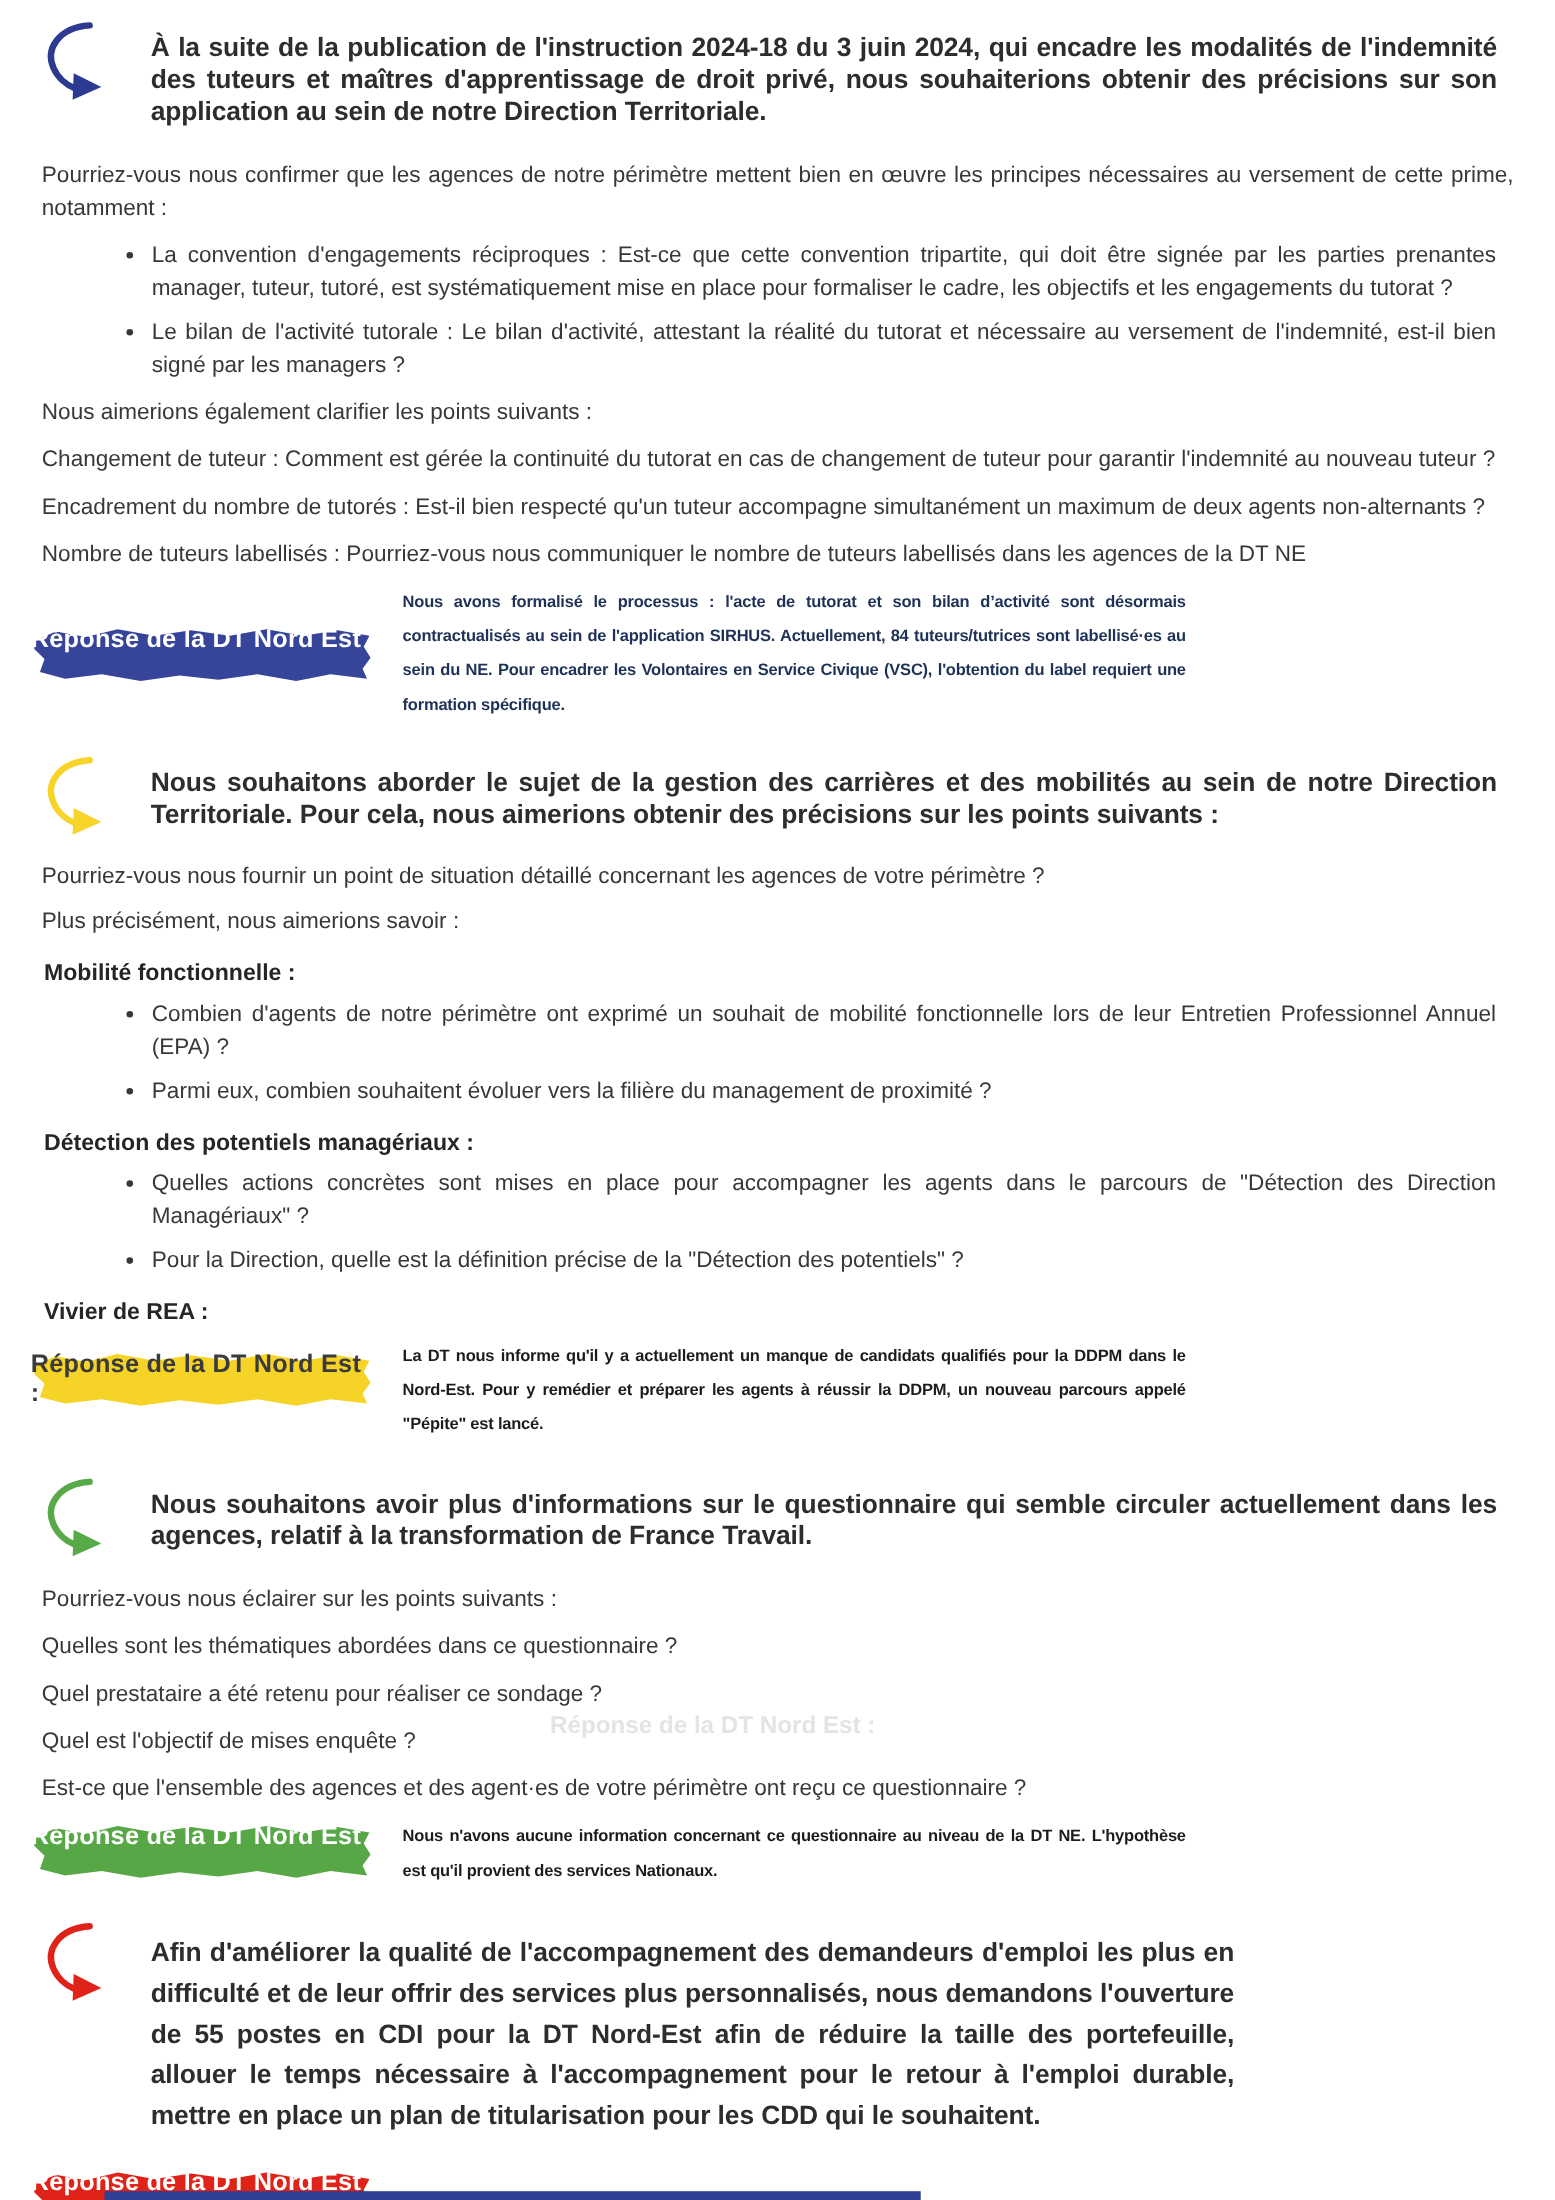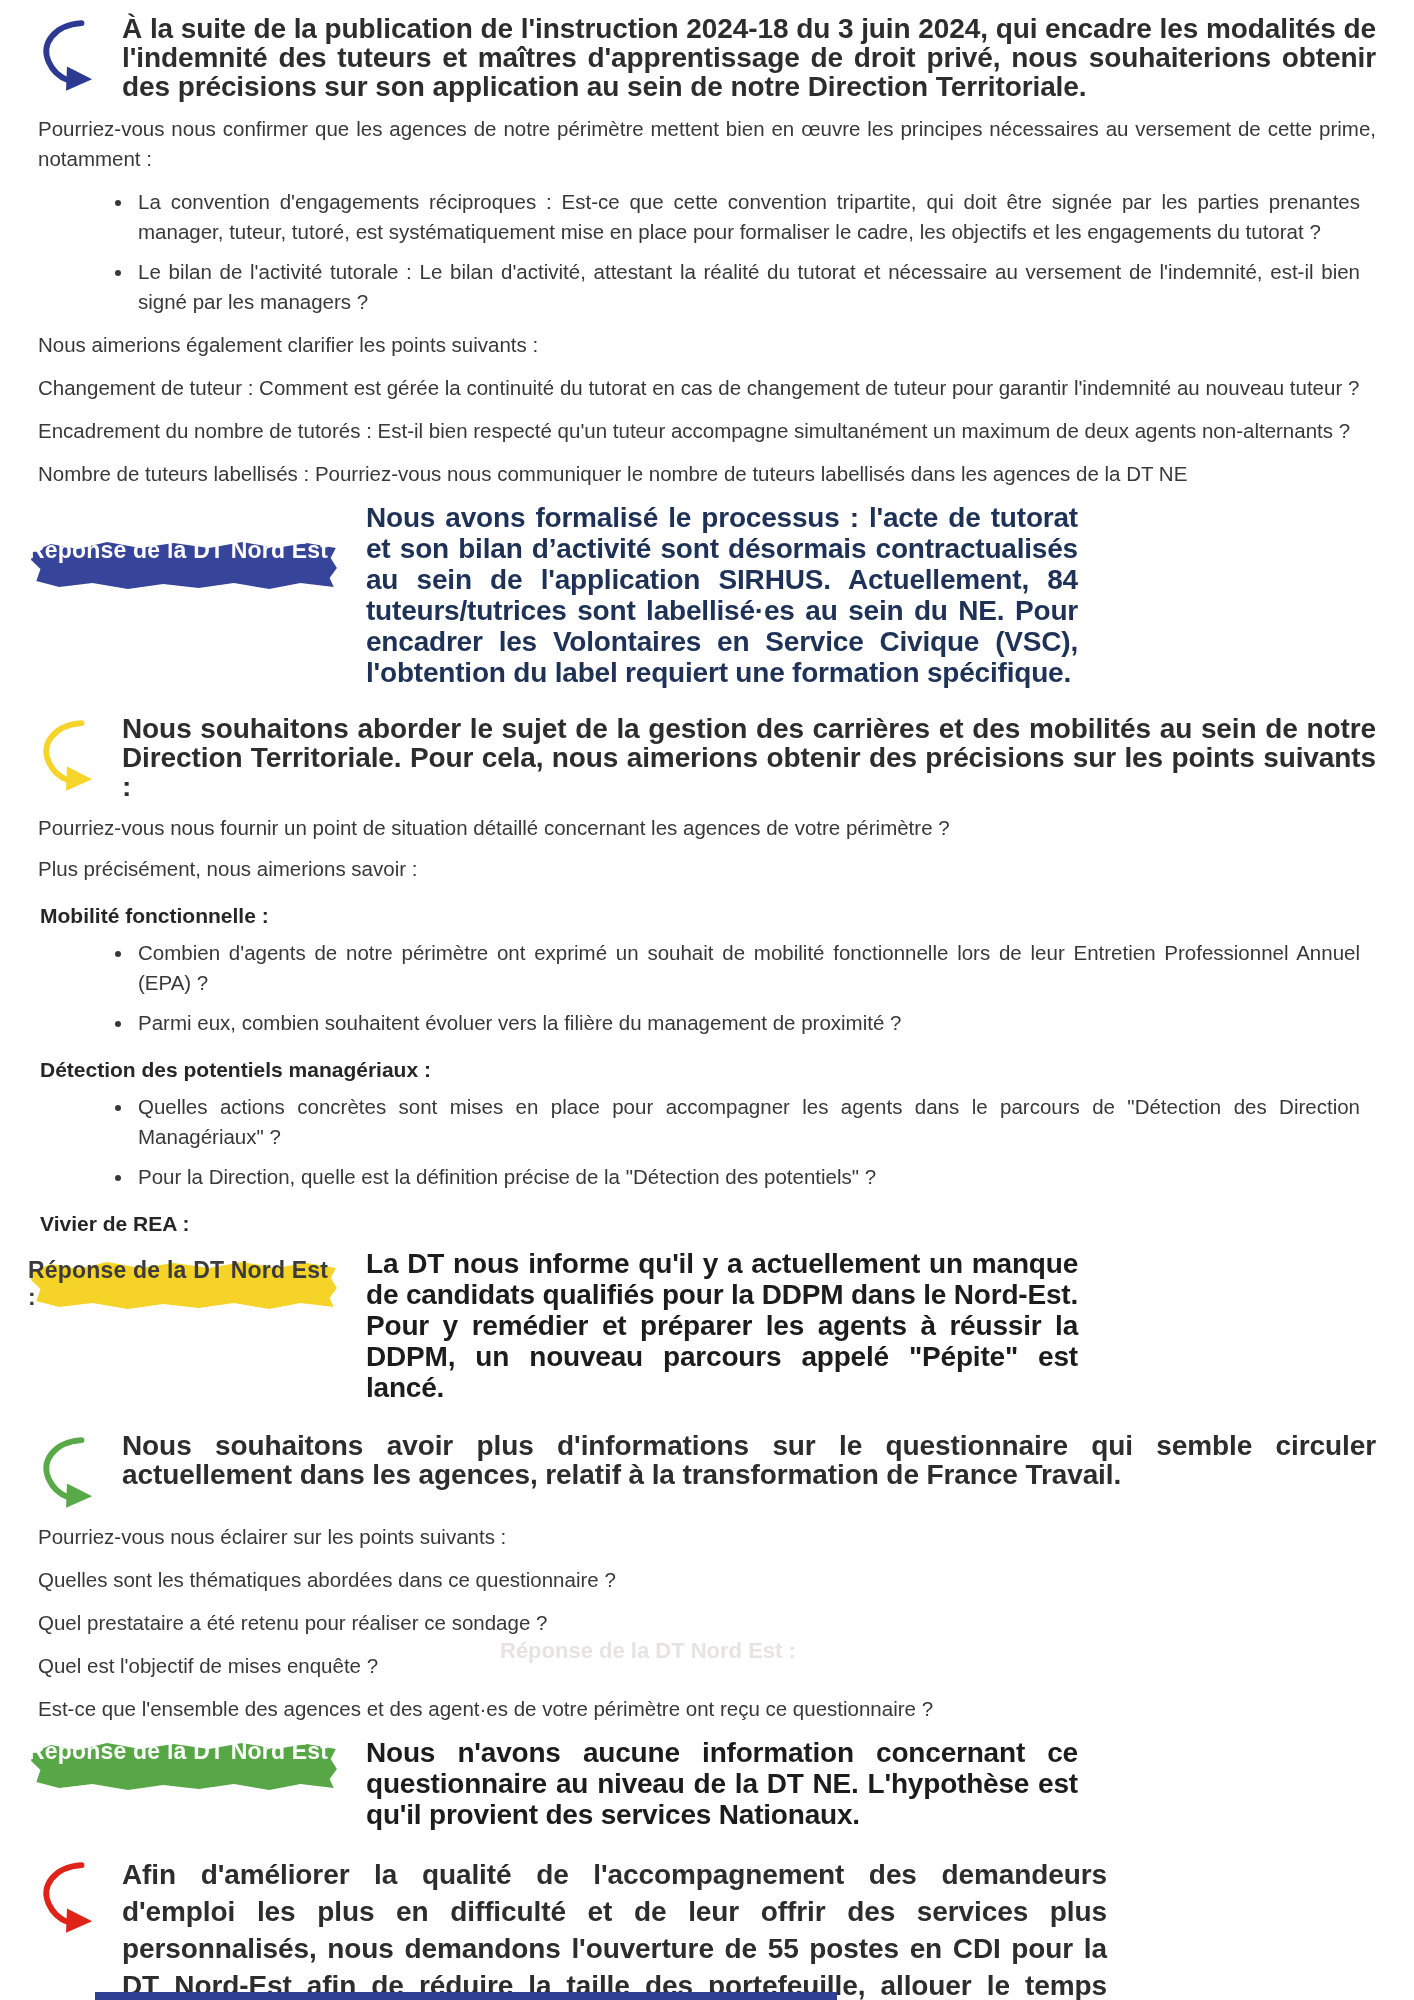--- a/index.html
+++ b/index.html
@@ -9,21 +9,21 @@
     background:#ffffff; color:#383838;
     font-family:"Liberation Sans", sans-serif;
   }
   .page { padding:14px 38px 0 38px; }
 
   
   .q-row { display:flex; gap:22px; margin-bottom:12px; }
   .q-icon { flex:0 0 62px; padding-top:4px; }
   .q-icon svg { display:block; }
   .q-intro {
-    flex:1; margin:0; font-weight:bold; font-size:28px; line-height:29px;
+    flex:1; margin:15px; font-weight:bold; font-size:24px; line-height:29px;
     text-align:justify; color:#2d2d2d; letter-spacing:-0.1px;
   }
   .narrow .q-intro { max-width:985px; line-height:37px; }
 
   p.body { font-size:20.5px; line-height:30px; margin:13px 0; text-align:justify; }
   p.tight { margin:11px 0; }
 
   ul.bullets { margin:8px 0 12px 0; padding-left:80px; }
   ul.bullets li { margin:10px 16px; padding-left:4px; font-size:20.5px; line-height:30px; text-align:justify; }
 
@@ -31,21 +31,21 @@
 
   
   .resp-row { display:flex; gap:26px; align-items:flex-start; margin:12px 0 0 -10px; }
   .badge { position:relative; flex:0 0 312px; height:58px; }
   .badge svg { position:absolute; inset:0; width:100%; height:100%; }
   .badge-text {
     position:absolute; inset:0; display:flex; align-items:center; justify-content:center;
     font-weight:bold; font-size:23px; letter-spacing:0.2px; color:#ffffff; padding-bottom:3px;
   }
   .resp-text {
-    margin:0; font-weight:bold; font-size:28px; line-height:31px;
+    margin:0; font-weight:bold; font-size:15px; line-height:31px;
     max-width:712px; text-align:justify; letter-spacing:-0.2px; color:#1c1c1c;
   }
 
   
   .c-blue  .arrow-stroke { stroke:#2d3a92; } .c-blue  .arrow-head { fill:#2d3a92; }
   .c-blue  .brush { fill:#36459a; }          .c-blue  .resp-text { color:#1e3156; }
   .c-yellow .arrow-stroke { stroke:#f6d42a; } .c-yellow .arrow-head { fill:#f6d42a; }
   .c-yellow .brush { fill:#f5d327; }          .c-yellow .badge-text { color:#3b3b3b; }
   .c-green .arrow-stroke { stroke:#58a948; }  .c-green .arrow-head { fill:#58a948; }
   .c-green .brush { fill:#57a747; }

